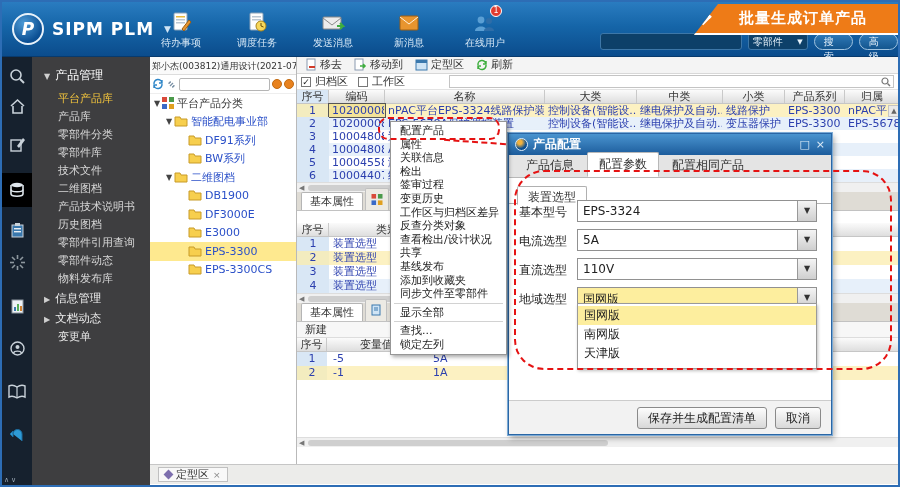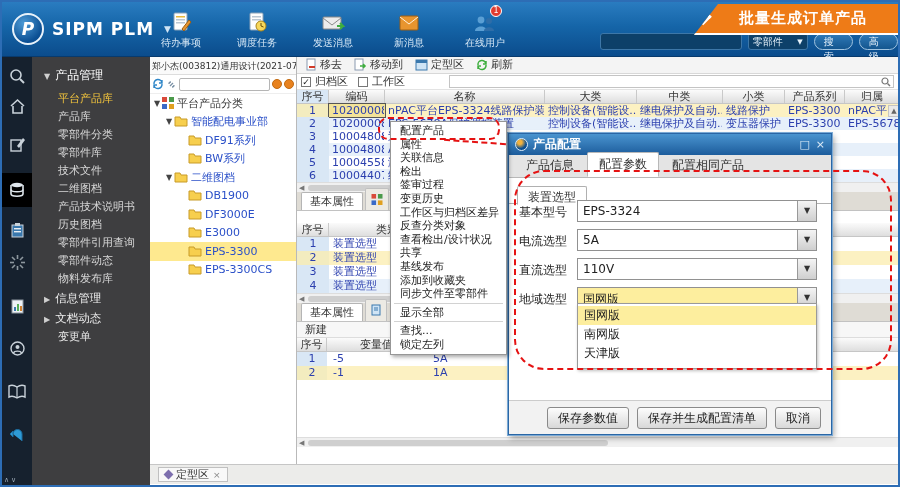--- a/index.html
+++ b/index.html
@@ -719,21 +719,20 @@
         <span class="cval">国网版</span>
         <span class="cbtn">▼</span>
       </div>
     </div>
     <div class="ddlist">
       <div class="dditem sel">国网版</div>
       <div class="dditem">南网版</div>
       <div class="dditem">天津版</div>
     </div>
     <div class="dlg-footer">
-      <div class="dlg-btn">保存参数值</div>
       <div class="dlg-btn">保存并生成配置清单</div>
       <div class="dlg-btn">取消</div>
     </div>
   </div>
 
   <div class="abs anno anno-menu"></div>
   <div class="abs anno-trail"></div>
   <div class="abs anno anno-dialog"></div>
 
   <div class="abs footerbar">

